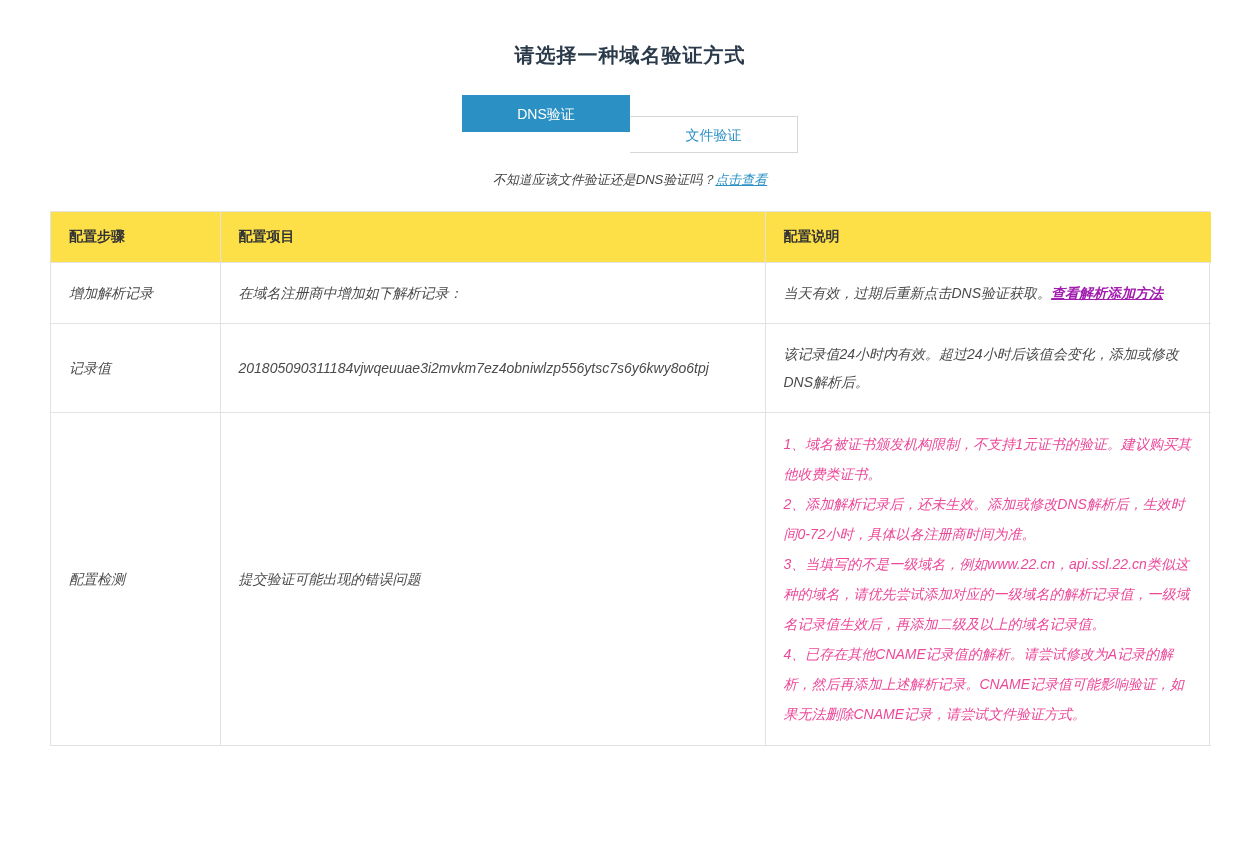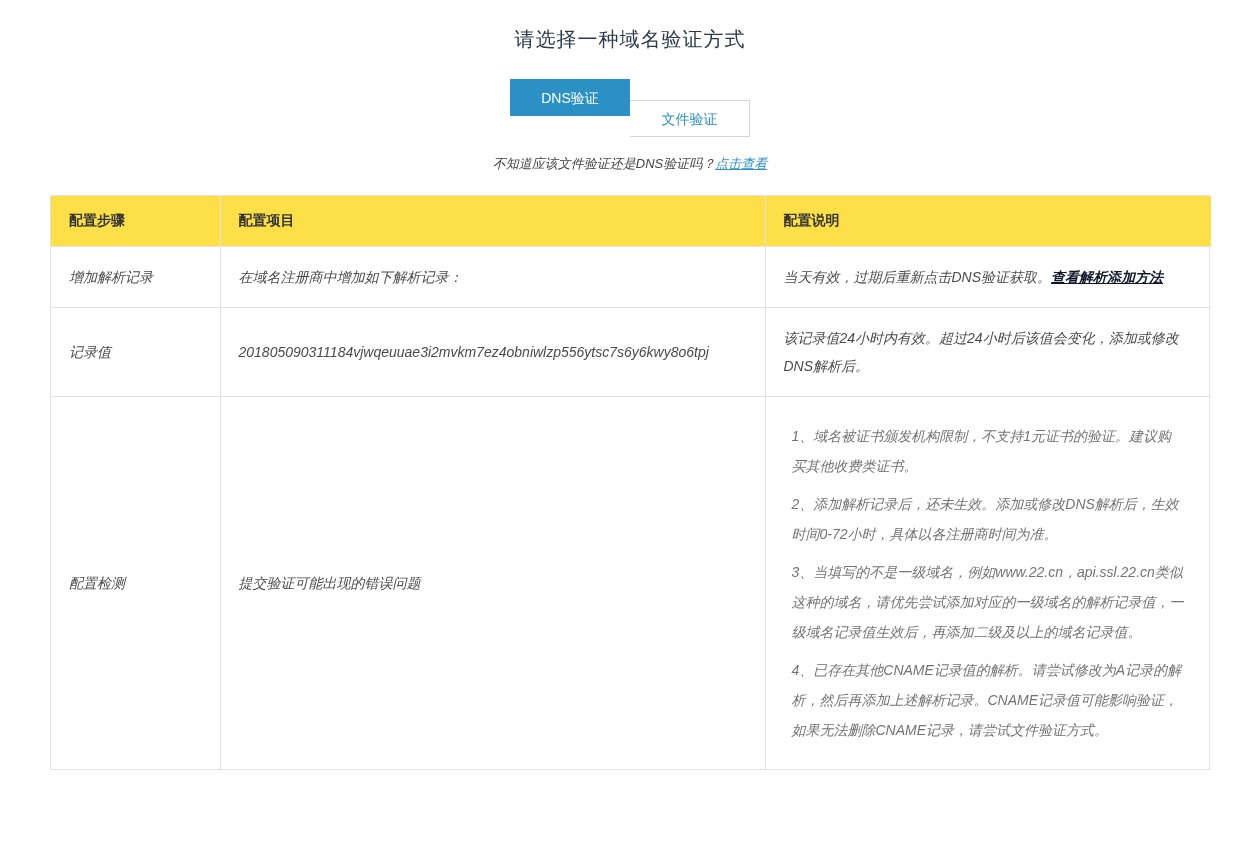--- a/index.html
+++ b/index.html
@@ -17,32 +17,32 @@
   }
   .page {
     position: relative;
     width: 1260px;
     height: 861px;
   }
   .page-title {
     text-align: center;
     font-size: 20px;
     color: #2b3a4a;
-    font-weight: normal;
+    font-weight: bold;
     margin: 0;
-    padding-top: 26px;
+    padding-top: 42px;
     letter-spacing: 1px;
   }
   .tab-row {
     display: flex;
     justify-content: center;
     margin-top: 26px;
   }
   .tab {
-    width: 120px;
+    width: 168px;
     height: 37px;
     line-height: 37px;
     text-align: center;
     font-size: 14px;
     box-sizing: border-box;
     cursor: pointer;
   }
   .tab.active {
     background: #2b91c4;
     color: #ffffff;
@@ -99,32 +99,32 @@
     font-style: italic;
   }
   table.cfg td:last-child { border-right: none; }
   col.c1 { width: 169px; }
   col.c2 { width: 545px; }
   col.c3 { width: 446px; }
   .cell-note {
     line-height: 28px;
   }
   .note-link {
-    color: #0f172a;
+    color: #a21caf;
     text-decoration: underline;
     cursor: pointer;
     font-weight: bold;
   }
   .mono-val {
     word-break: break-all;
   }
   .err-list p {
-    margin: 8px;
+    margin: 0;
     line-height: 30px;
-    color: #737373;
+    color: #ec4899;
   }
 </style>
 </head>
 <body>
 
 <div class="page">
 
   <h1 class="page-title">请选择一种域名验证方式</h1>
 
   <div class="tab-row">

